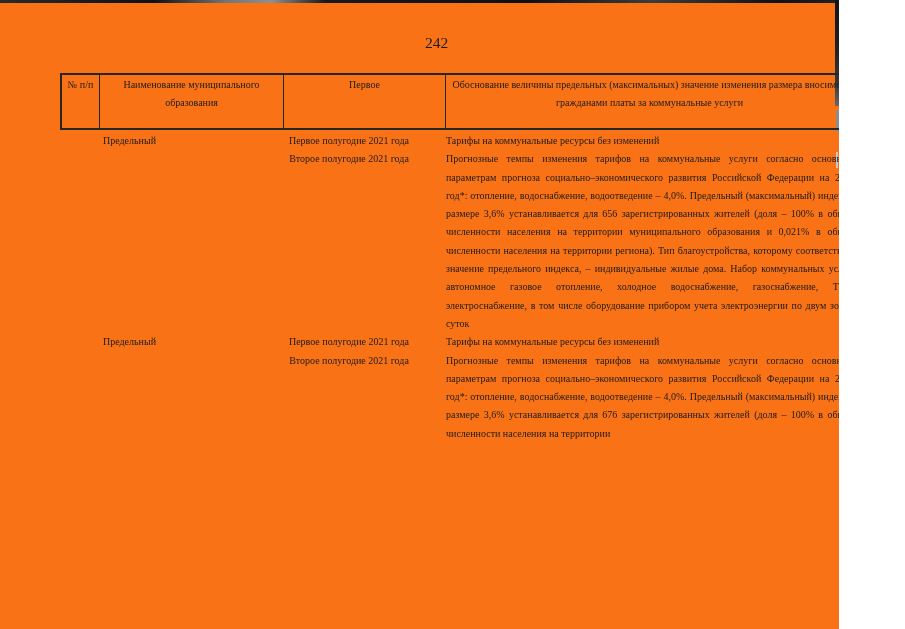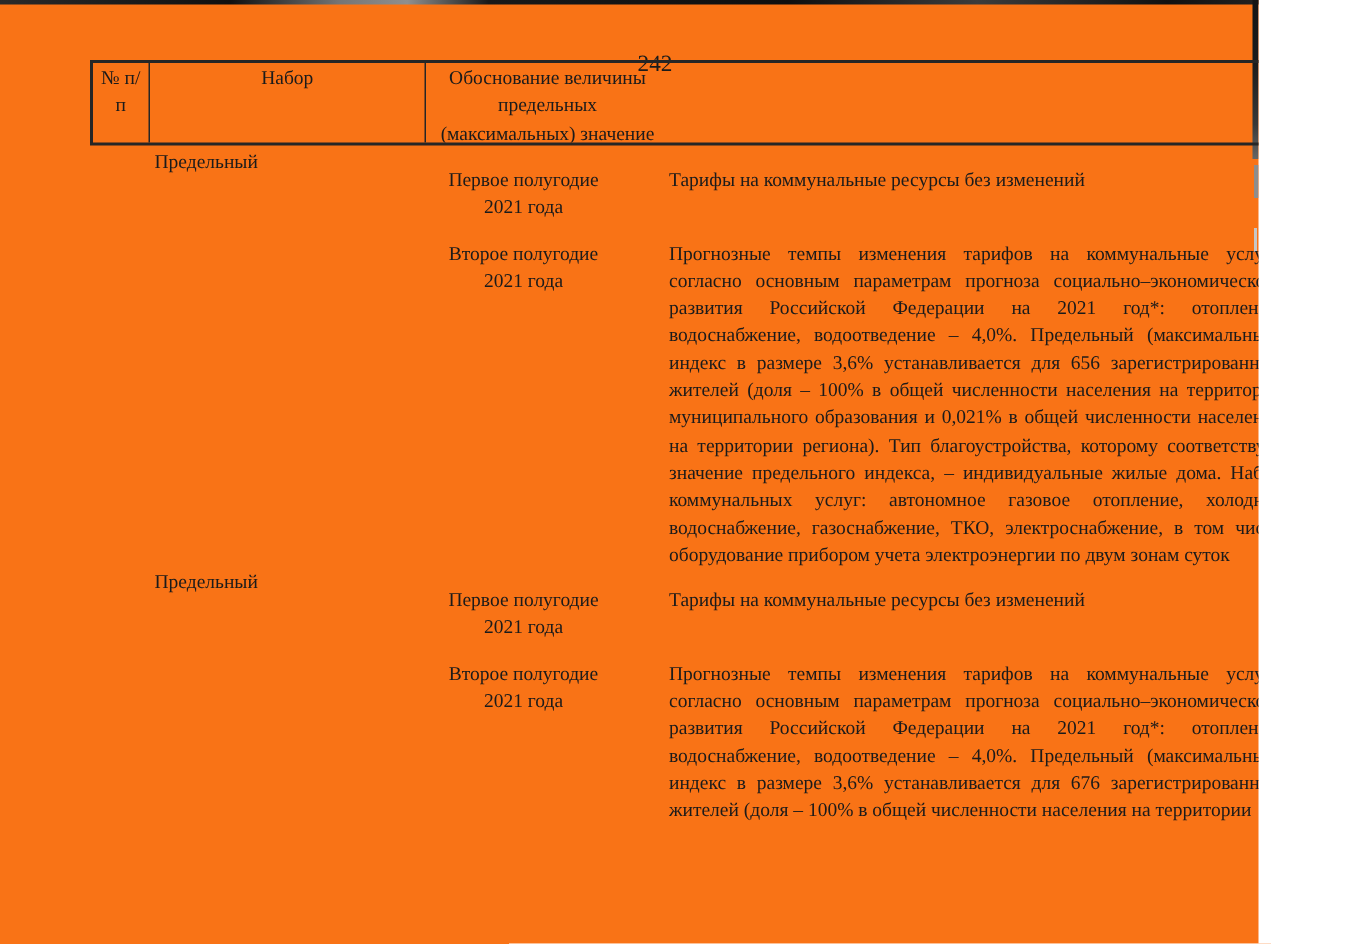--- a/index.html
+++ b/index.html
@@ -22,22 +22,22 @@
   .edge-right-2 { position:absolute; top:110px; right:0; width:3px; height:22px; background:#8d8d8d; }
   .edge-right-3 { position:absolute; top:152px; right:1px; width:2px; height:16px; background:#c6c6c6; }
   .speck-1 { position:absolute; left:858px; top:576px; width:5px; height:4px; background:#cfcfcf; border-radius:50%; }
 
   .page-number {
     position:absolute; top:34px; left:425px;
     font-size:15.5px; line-height:17px;
   }
 
   .doc-table {
-    position:absolute; left:60px; top:40px; width:795px;
-    font-size:13px; line-height:18.3px;
+    position:absolute; left:60px; top:73px; width:795px;
+    font-size:10px; line-height:18.3px;
   }
   .doc-table * { box-sizing:border-box; }
 
   .thead {
     display:grid;
     grid-template-columns:38px 184px 162px 1fr;
     border:2px solid #262626;
     height:57px;
   }
   .thead .hcell {
@@ -46,42 +46,43 @@
     padding:1px 3px 0 3px;
     overflow:hidden;
   }
   .thead .hcell:last-child { border-right:none; }
 
   .tbody { padding-top:2px; }
   .group { display:grid; grid-template-columns:38px 184px 1fr; }
   .cell-num { }
   .cell-name { padding-left:5px; }
   .entries { }
-  .entry { display:grid; grid-template-columns:162px 1fr;margin-top:12px; }
+  .entry { display:grid; grid-template-columns:162px 1fr; }
   .cell-period { text-align:center; padding:0 32px 0 4px; }
   .cell-just { text-align:justify; padding-left:2px; padding-right:0; }
 </style>
 </head>
 <body>
 
 <div class="sheet">
 
   <div class="edge-top"></div>
   <div class="edge-right-1"></div>
   <div class="edge-right-2"></div>
   <div class="edge-right-3"></div>
   <div class="speck-1"></div>
 
   <div class="page-number">242</div>
 
   <div class="doc-table">
 
     <div class="thead">
       <div class="hcell">№ п/п</div>
-      <div class="hcell">Набор</div>
+      <div class="hcell">Наименование муниципального образования</div>
+      <div class="hcell">Первое</div>
       <div class="hcell">Обоснование величины предельных (максимальных) значение изменения размера вносимой гражданами платы за коммунальные услуги</div>
     </div>
 
     <div class="tbody">
 
       <div class="group">
         <div class="cell-num"></div>
         <div class="cell-name">Предельный</div>
         <div class="entries">
           <div class="entry">

